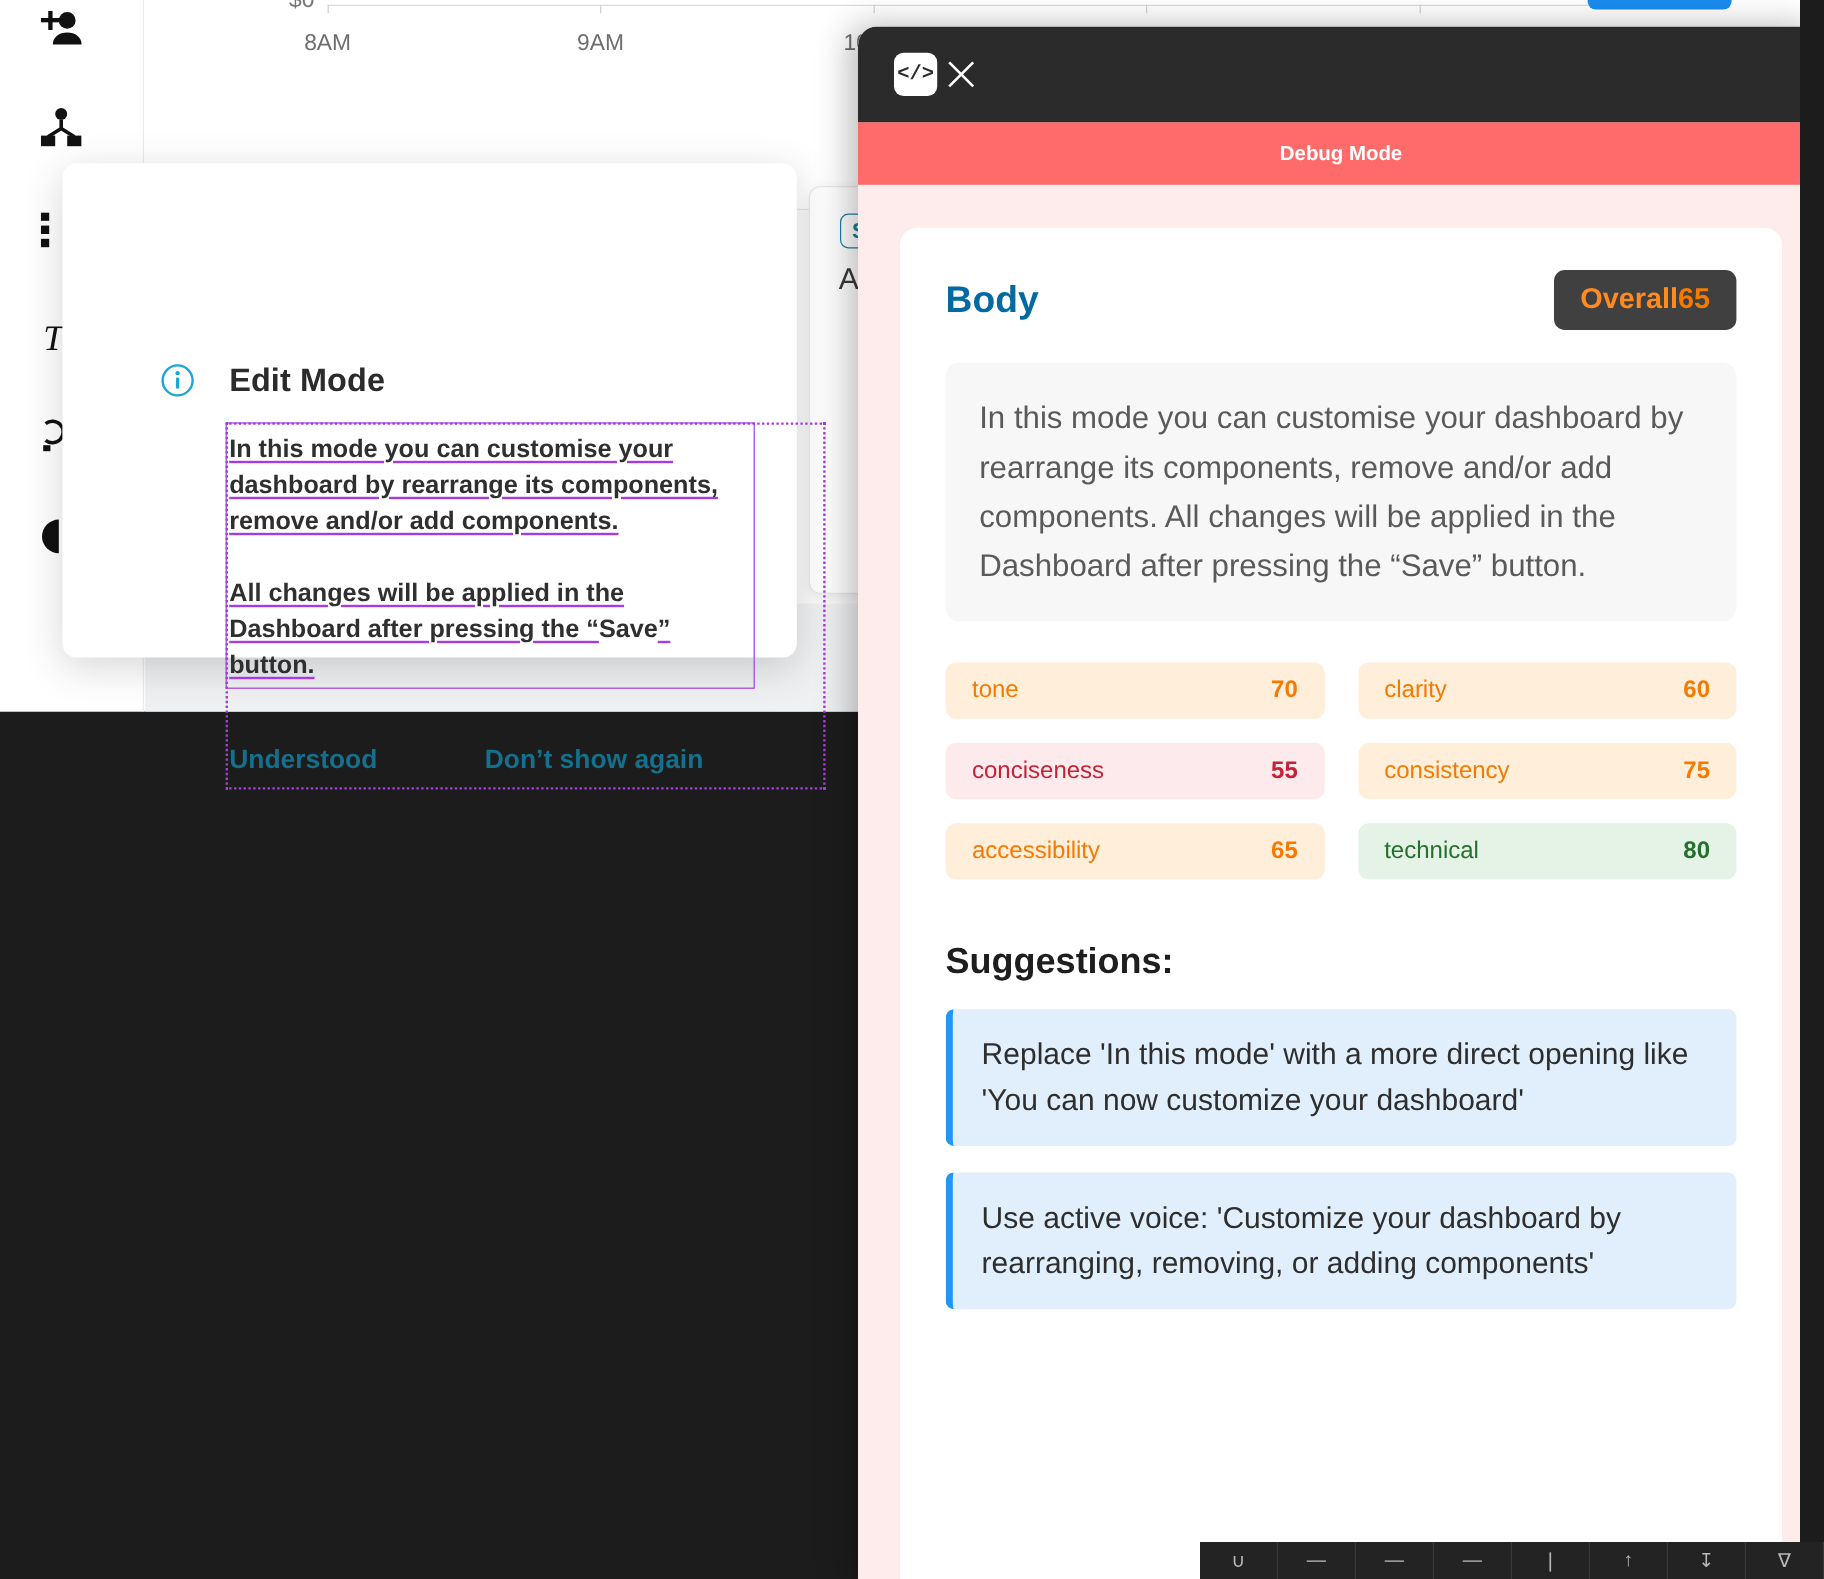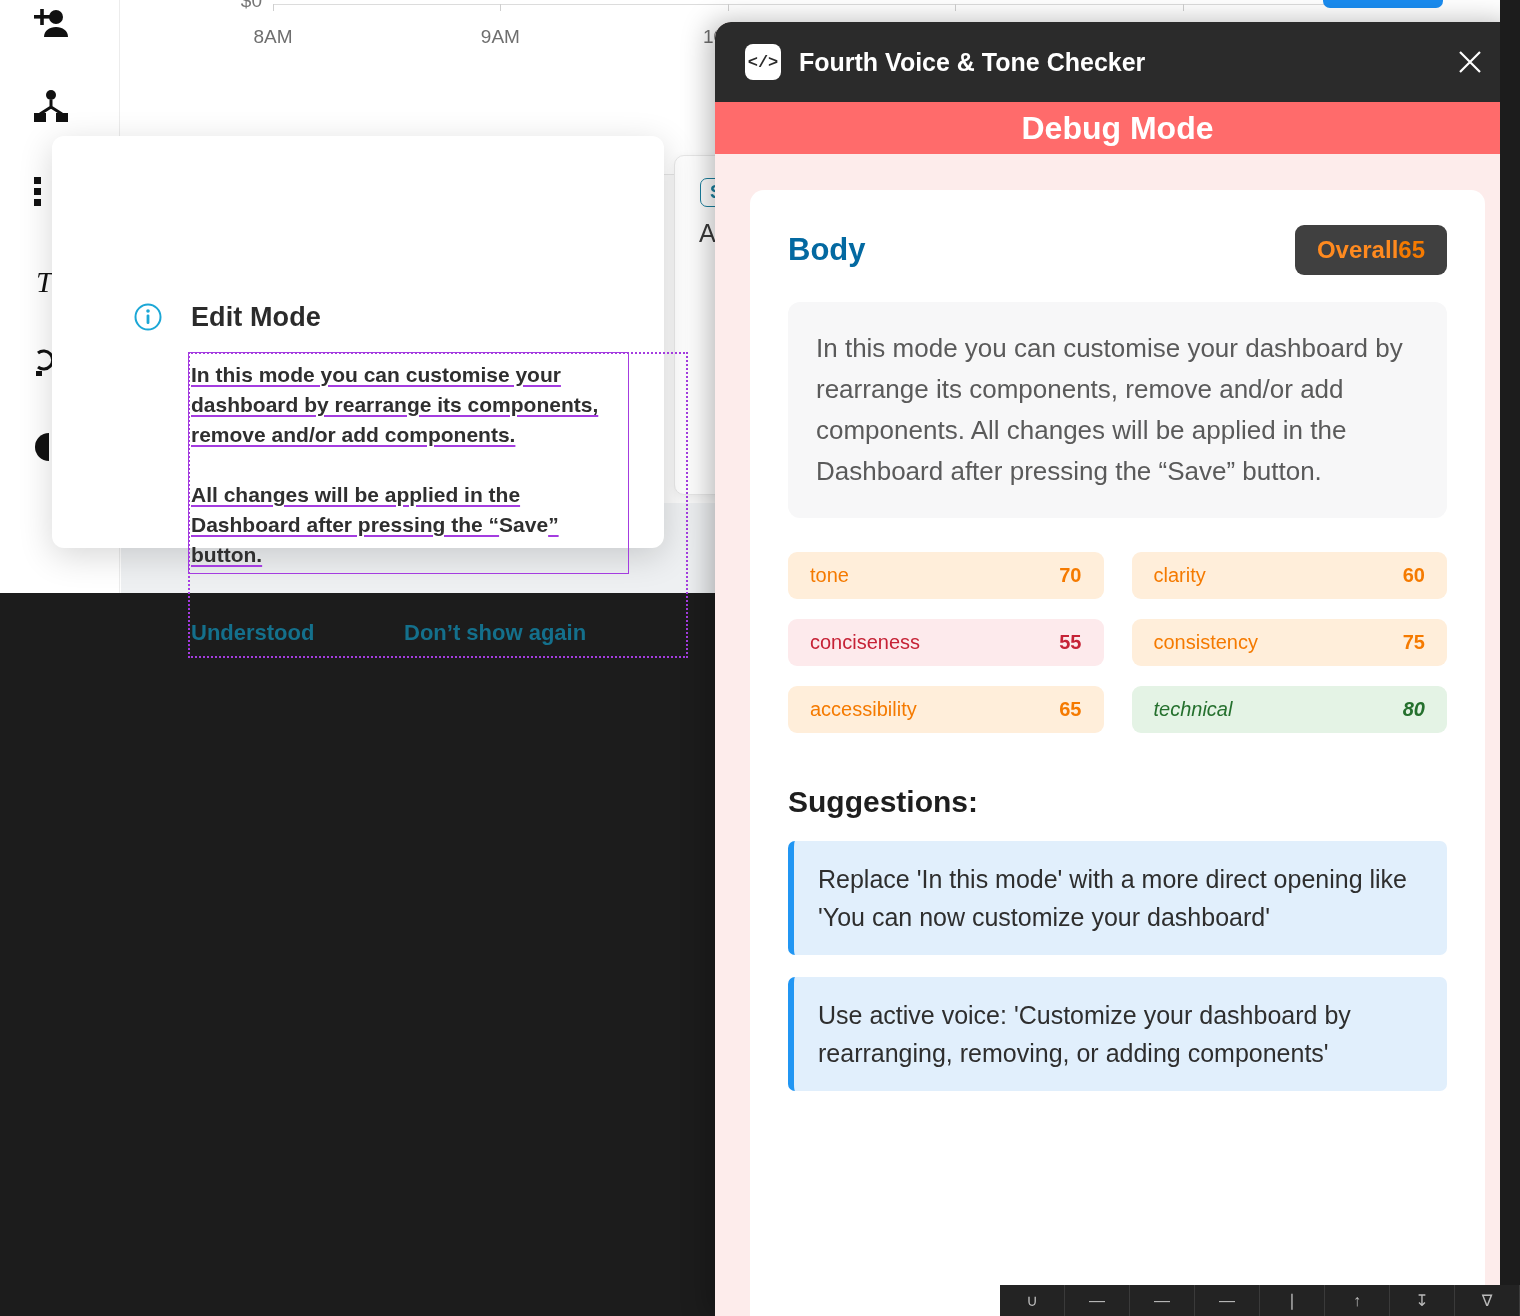--- a/index.html
+++ b/index.html
@@ -138,21 +138,21 @@
     flex:1 1 auto;
   }
   #vt-close {
     width:40px; height:40px; display:flex; align-items:center;
     justify-content:center; color:#ffffff; flex:0 0 auto;
   }
   #vt-debug-banner {
     position:absolute; left:0; top:80px; width:100%; height:52px;
     background:#ff6b6b; color:#ffffff;
     display:flex; align-items:center; justify-content:center;
-    font-size:32px; font-weight:700;
+    font-size:17px; font-weight:700;
   }
   #vt-card {
     position:absolute; left:35px; top:168px; width:735px; height:1148px;
     background:#ffffff; border-radius:14px; padding:34px 38px;
     overflow:hidden;
   }
   #vt-section-row {
     display:flex; align-items:center; justify-content:space-between;
     height:52px;
   }
@@ -173,21 +173,21 @@
     gap:20px 28px;
   }
   .metric-chip {
     display:flex; align-items:center; justify-content:space-between;
     border-radius:9px; padding:12px 22px; font-size:20px;
   }
   .metric-name { font-weight:400; }
   .metric-val { font-weight:700; }
   .m-orange { background:#ffeeda; color:#f57a00; }
   .m-red    { background:#fdeaec; color:#c62236; }
-  .m-green  { background:#e4f3e5; color:#25702e;font-style:italic; }
+  .m-green  { background:#e4f3e5; color:#25702e; }
 
   #vt-sugg-title {
     margin-top:52px; font-size:30px; font-weight:700; color:#1e1e1e;
   }
   .sugg-card {
     margin-top:22px; background:#e1effc; border-left:6px solid #2196f3;
     border-radius:7px; padding:19px 24px;
     font-size:25px; line-height:38px; color:#2e2e2e;
   }
 
@@ -310,21 +310,20 @@
   <div id="edit-actions">
     <div class="edit-action" id="act-understood">Understood</div>
     <div class="edit-action" id="act-dontshow">Don’t show again</div>
   </div>
 </div>
 
 <div id="vt-panel">
 
   <div id="vt-header">
     <div id="vt-logo">&lt;/&gt;</div>
-    <div id="vt-title">Fourth Voice &amp; Tone Checker</div>
     <div id="vt-close">
       <svg width="28" height="28" viewBox="0 0 28 28">
         <path d="M4 4 L24 24 M24 4 L4 24" stroke="#ffffff" stroke-width="2.2" fill="none"></path>
       </svg>
     </div>
   </div>
 
   <div id="vt-debug-banner">Debug Mode</div>
 
   <div id="vt-card">

